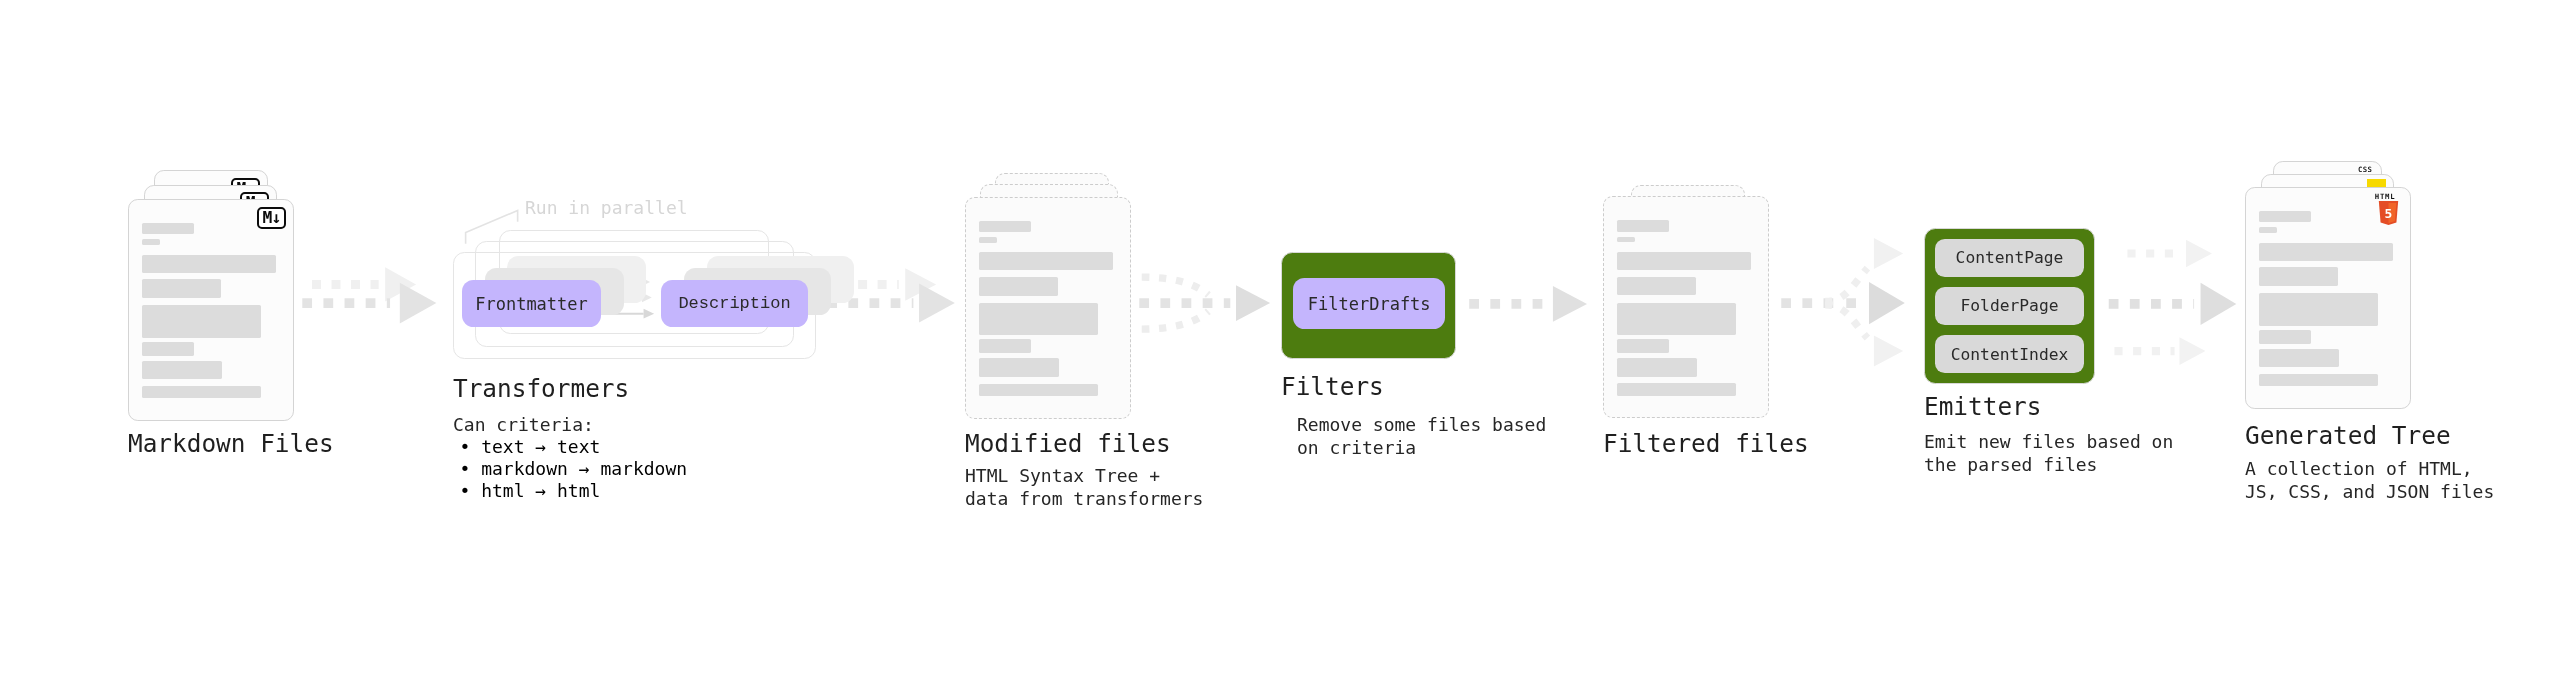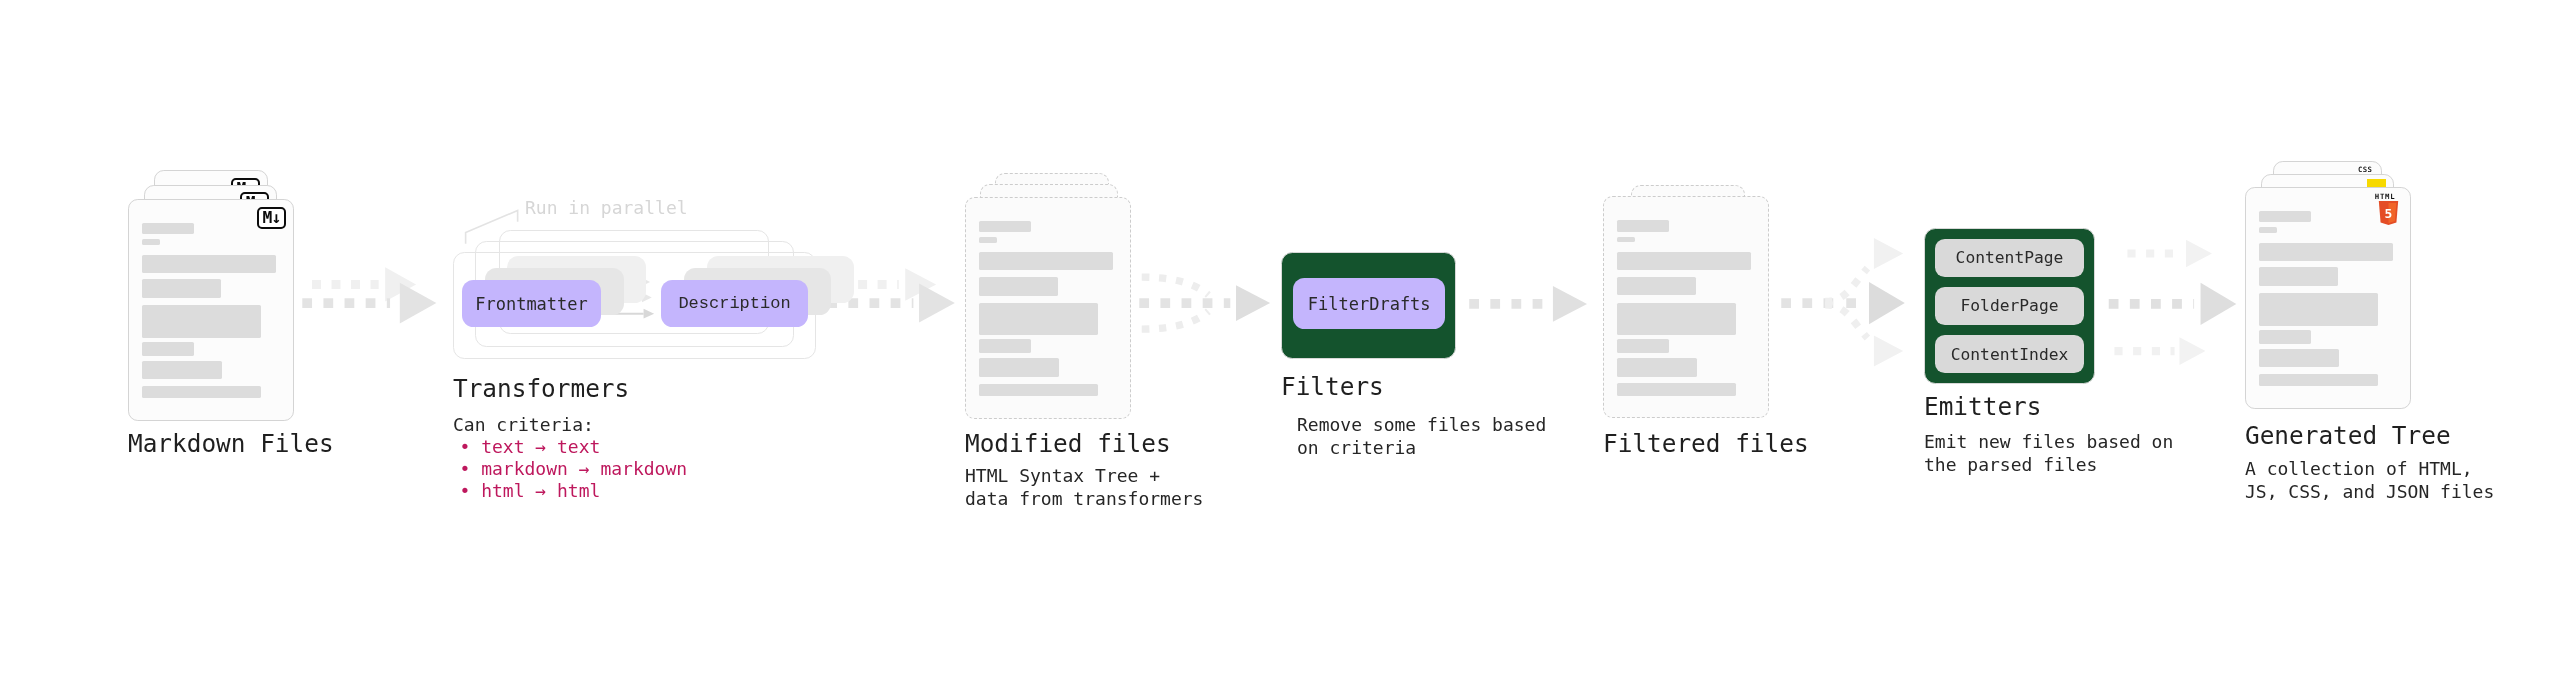--- a/index.html
+++ b/index.html
@@ -25,34 +25,34 @@
             padding:0 3.3px;letter-spacing:-0.8px;}
   
   .html5-badge{position:absolute;top:4.9px;right:7.3px;width:28px;}
   .html5-word{font-size:7.3px;font-weight:bold;color:#111;letter-spacing:0.8px;line-height:8.1px;}
   .js-badge{position:absolute;top:4.1px;right:7.3px;width:19.5px;height:11.4px;background:#f7d900;}
   .css-badge{position:absolute;top:4.1px;right:7.3px;width:18px;text-align:center;}
   .css-word{font-size:7.3px;font-weight:bold;color:#222;line-height:7.3px;letter-spacing:0.4px;}
   .css-bar{margin-top:0.8px;height:3.3px;width:18px;background:#2167d8;}
   
   .tbox{position:absolute;border:1.6px solid #e5e5e5;border-radius:11.4px;box-sizing:border-box;}
-  .obox{position:absolute;border:1.6px solid #d8d8d8;border-radius:11.4px;background:#14532d;box-sizing:border-box;}
+  .obox{position:absolute;border:1.6px solid #d8d8d8;border-radius:11.4px;background:#4d7c0f;box-sizing:border-box;}
   .pill{position:absolute;border-radius:11.4px;background:#c4b5fd;display:flex;align-items:center;
         justify-content:center;font-size:17px;color:#2a2a2a;box-sizing:border-box;}
   .pill.g1{background:#e6e6e6;}
   .pill.g2{background:#f0f0f0;}
   .epills{position:absolute;left:0;top:0;right:0;bottom:0;display:flex;flex-direction:column;
           gap:10.6px;padding:9.8px;box-sizing:border-box;}
   .epill{flex:1;border-radius:9.8px;background:#d9d9d9;display:flex;align-items:center;
          justify-content:center;font-size:16.3px;color:#2a2a2a;}
   
   .h{position:absolute;font-size:24.4px;color:#1f1f1f;white-space:nowrap;}
   .sub{position:absolute;font-size:18px;color:#262626;line-height:23px;white-space:nowrap;}
   .callout{position:absolute;font-size:18px;color:#d6d6d6;white-space:nowrap;}
-  .bullets{position:absolute;margin:0;padding:0;list-style:none;font-size:18px;color:#be185d;}
+  .bullets{position:absolute;margin:0;padding:0;list-style:none;font-size:18px;color:#000000;}
   .bullets li{line-height:22px;white-space:nowrap;}
   #arrows{position:absolute;left:0;top:0;pointer-events:none;}
 </style>
 </head>
 <body>
 
 <div id="canvas">
 
   <svg id="arrows" width="2576" height="681" viewBox="0 0 3170 838">
 

